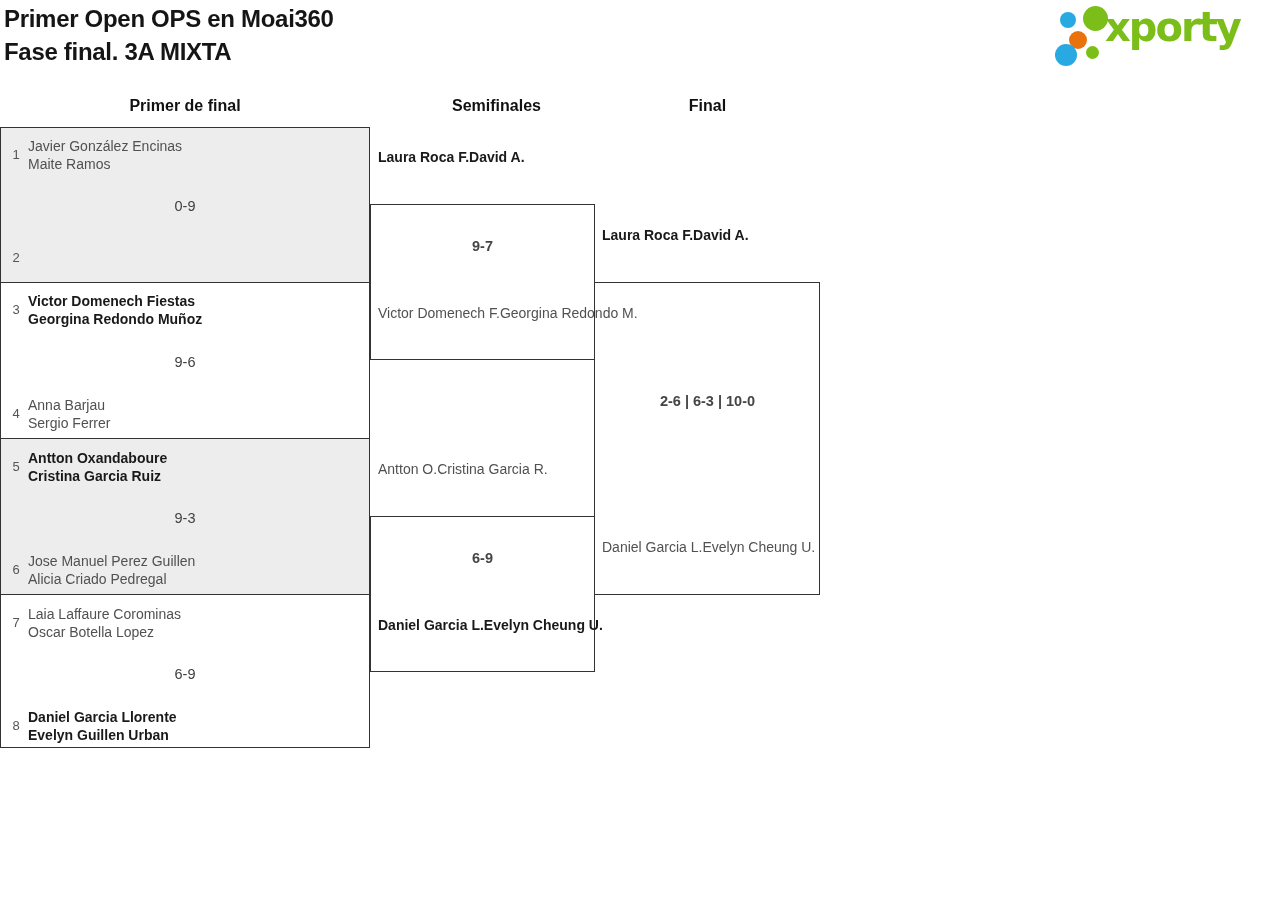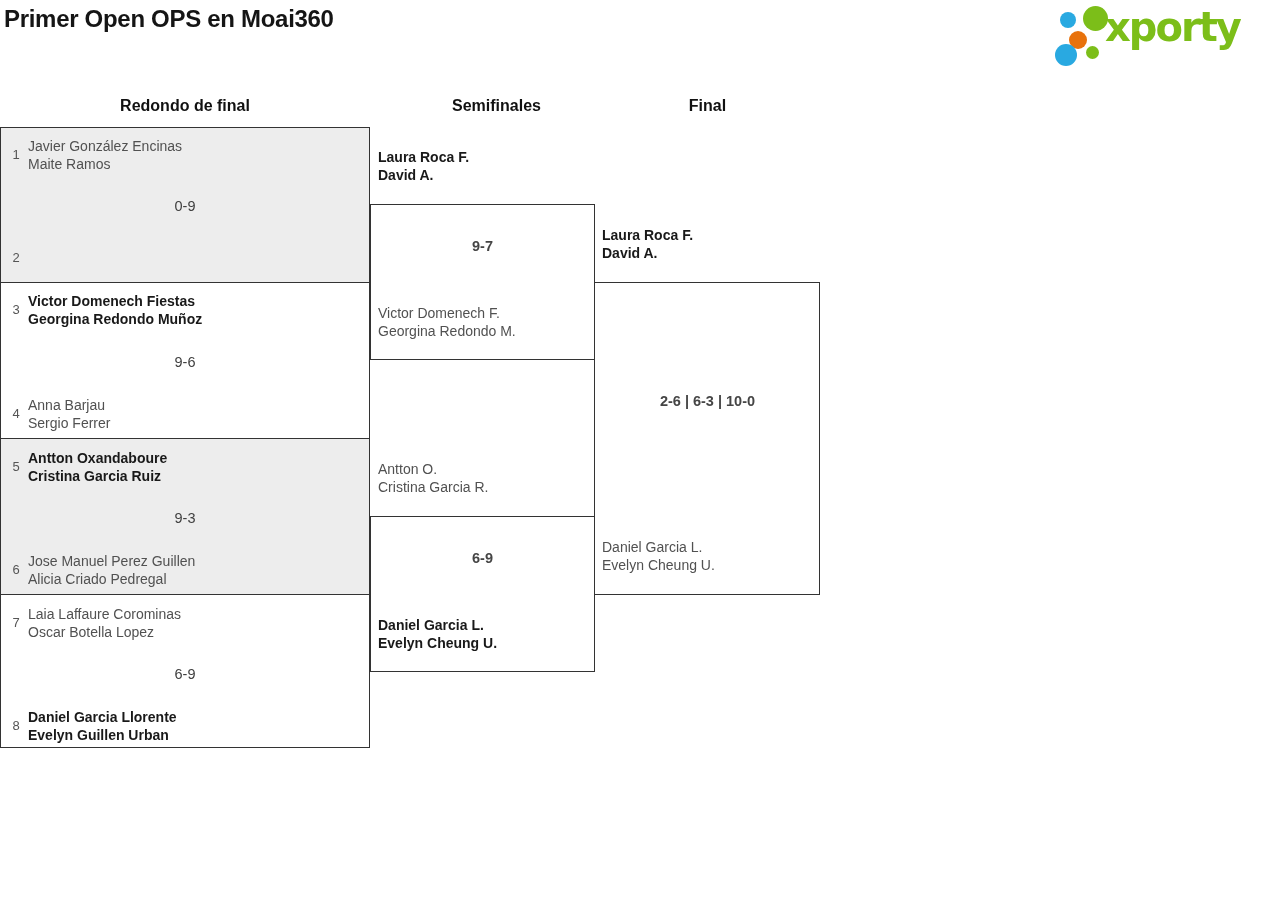--- a/index.html
+++ b/index.html
@@ -27,45 +27,46 @@
 
   .seed{position:absolute;left:6px;width:18px;text-align:center;font-size:13px;
         line-height:18px;color:#555;}
   .team{position:absolute;left:27px;display:flex;flex-direction:column;
         font-size:14px;line-height:18px;color:#515151;}
   .team span{white-space:nowrap;}
   .team.bold{font-weight:700;color:#191919;}
   .score{position:absolute;left:0;width:100%;text-align:center;font-size:14.5px;
          line-height:18px;color:#404040;}
 
-  .team-abs{position:absolute;display:flex;flex-direction:column;font-size:14px;
+  .team-abs{position:absolute;display:flex;flex-direction:row;font-size:14px;
             line-height:18px;color:#515151;}
   .team-abs span{white-space:nowrap;}
   .team-abs.bold{font-weight:700;color:#191919;}
   .score-abs{position:absolute;text-align:center;font-size:14.5px;line-height:18px;color:#454545;font-weight:bold;}
 </style>
 </head>
 <body>
 
 <div class="page">
 
   <div class="title">
     <div>Primer Open OPS en Moai360</div>
+    <div>Fase final. 3A MIXTA</div>
   </div>
 
   <div class="logo">
     <span class="dot" style="left:5px;top:12px;width:16px;height:16px;background:#29a9e1"></span>
     <span class="dot" style="left:28px;top:6px;width:25px;height:25px;background:#7cbe19"></span>
     <span class="dot" style="left:14px;top:31px;width:18px;height:18px;background:#e8720c"></span>
     <span class="dot" style="left:0px;top:44px;width:22px;height:22px;background:#29a9e1"></span>
     <span class="dot" style="left:31px;top:46px;width:13px;height:13px;background:#7cbe19"></span>
     <span class="logo-text">xporty</span>
   </div>
 
-  <div class="round-h" style="left:0;width:370px">Redondo de final</div>
+  <div class="round-h" style="left:0;width:370px">Primer de final</div>
   <div class="round-h" style="left:384px;width:225px">Semifinales</div>
   <div class="round-h" style="left:595px;width:225px">Final</div>
 
   <div class="match shaded" style="top:127px;height:156px">
     <span class="seed" style="top:18px">1</span>
     <div class="team" style="top:9px">
       <span>Javier González Encinas</span>
       <span>Maite Ramos</span>
     </div>
     <div class="score" style="top:69px">0-9</div>

